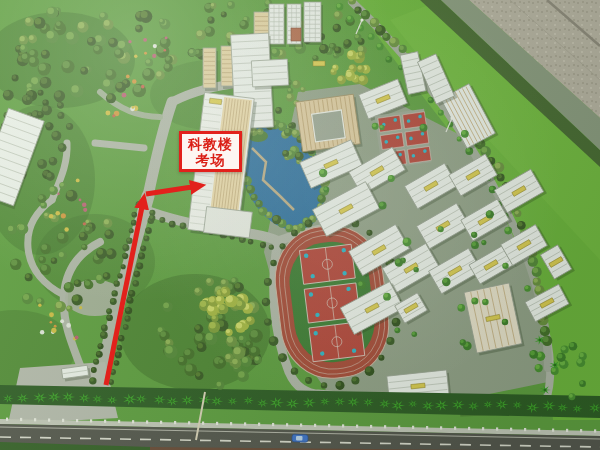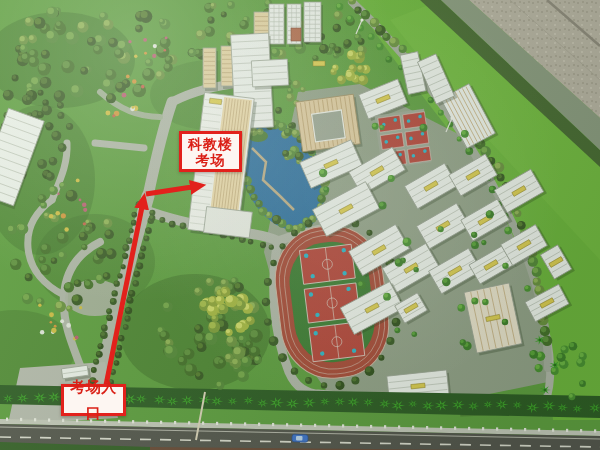--- a/index.html
+++ b/index.html
@@ -1766,17 +1766,14 @@
     </defs>
     <line class="arrow" x1="106" y1="385" x2="142" y2="207" marker-end="url(#ah)"></line>
     <line class="arrow" x1="146" y1="194" x2="192" y2="187" marker-end="url(#ah)"></line>
   </svg>
 
   <div class="anno" id="label-building">
     <span>科教楼</span>
     <span>考场</span>
   </div>
 
-  <div class="anno" id="label-entrance">
-    <span>考场入口</span>
-  </div>
 
 </div>
 
 </body></html>

